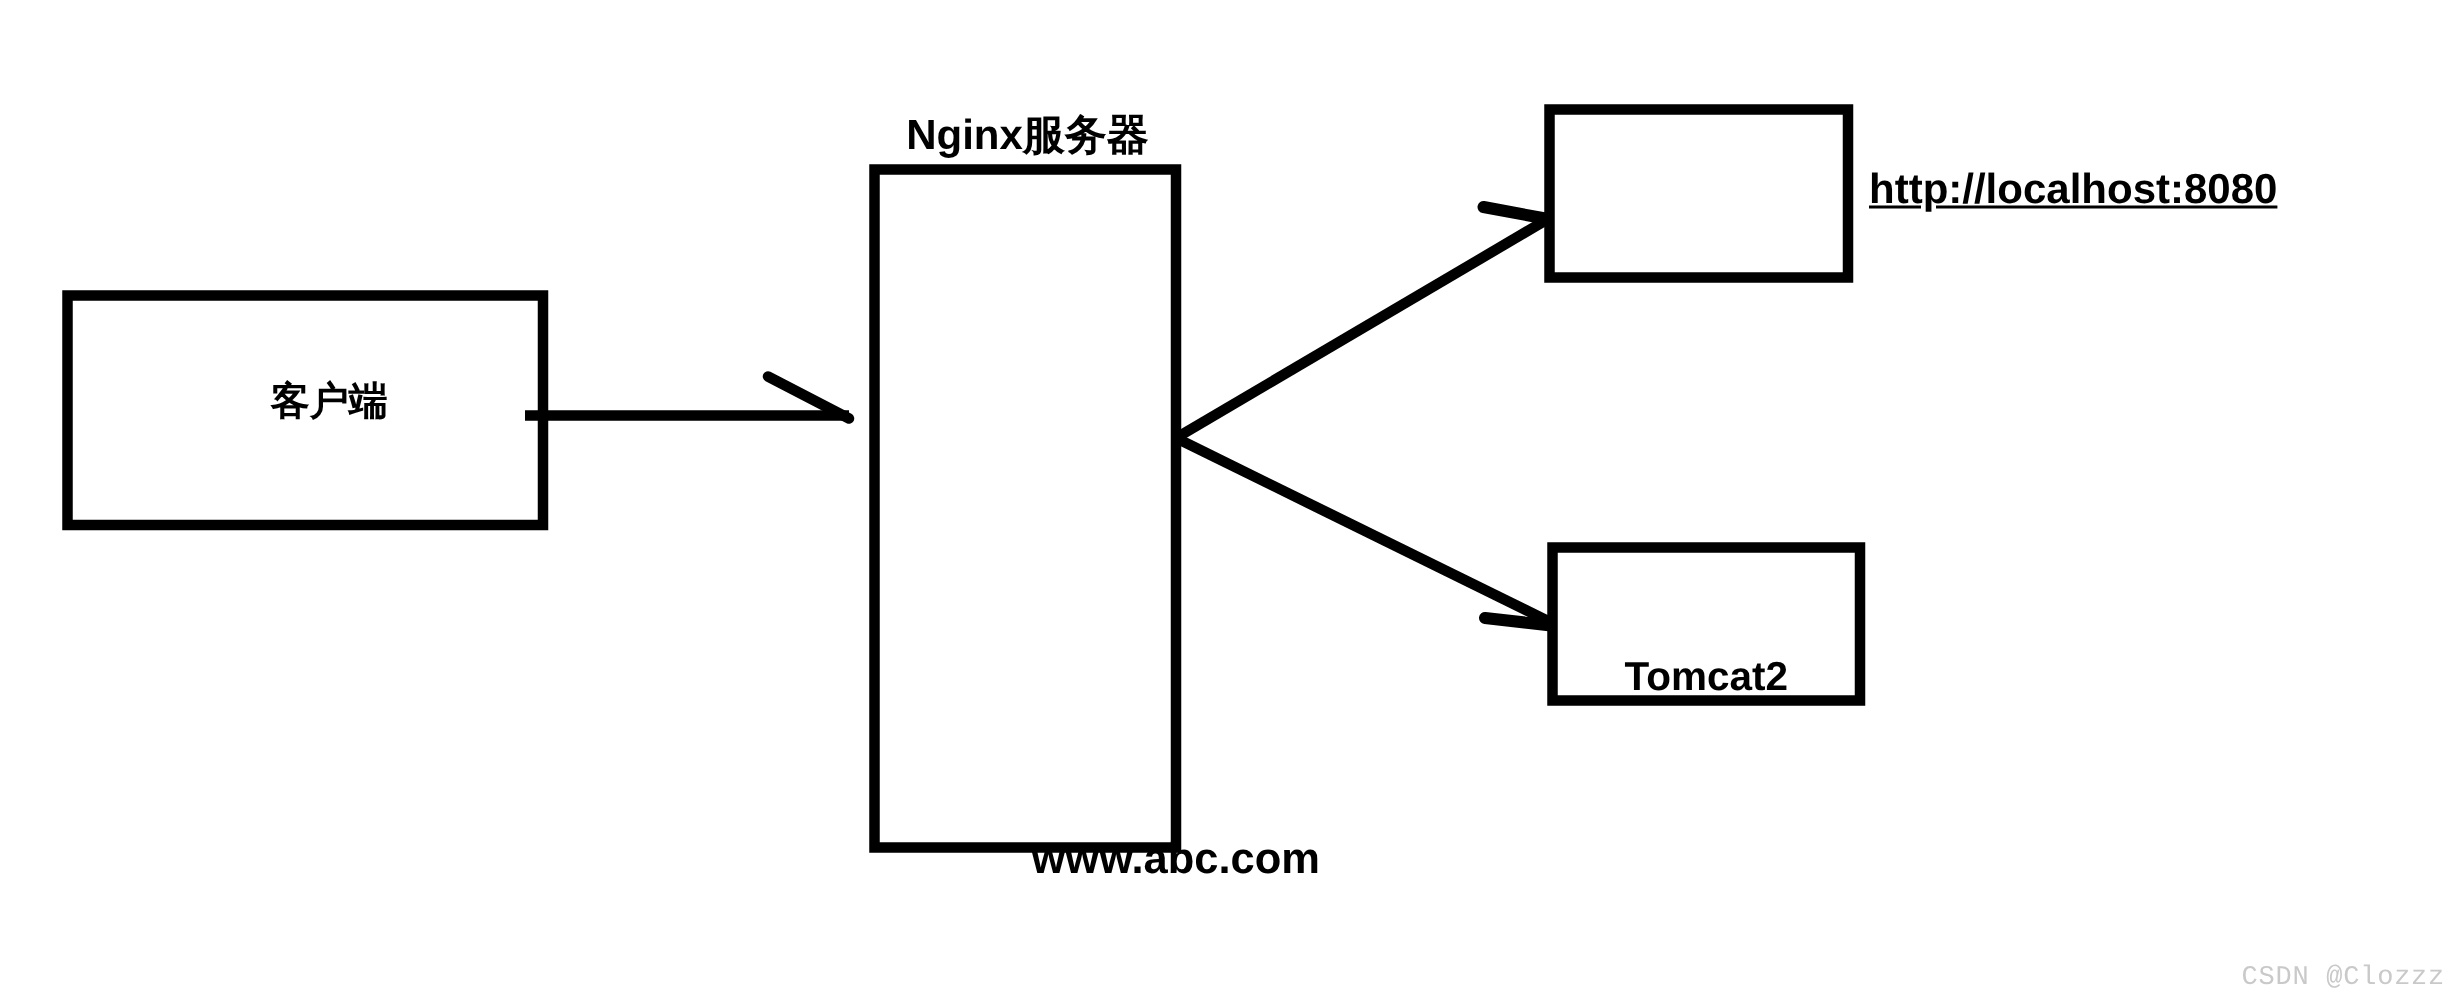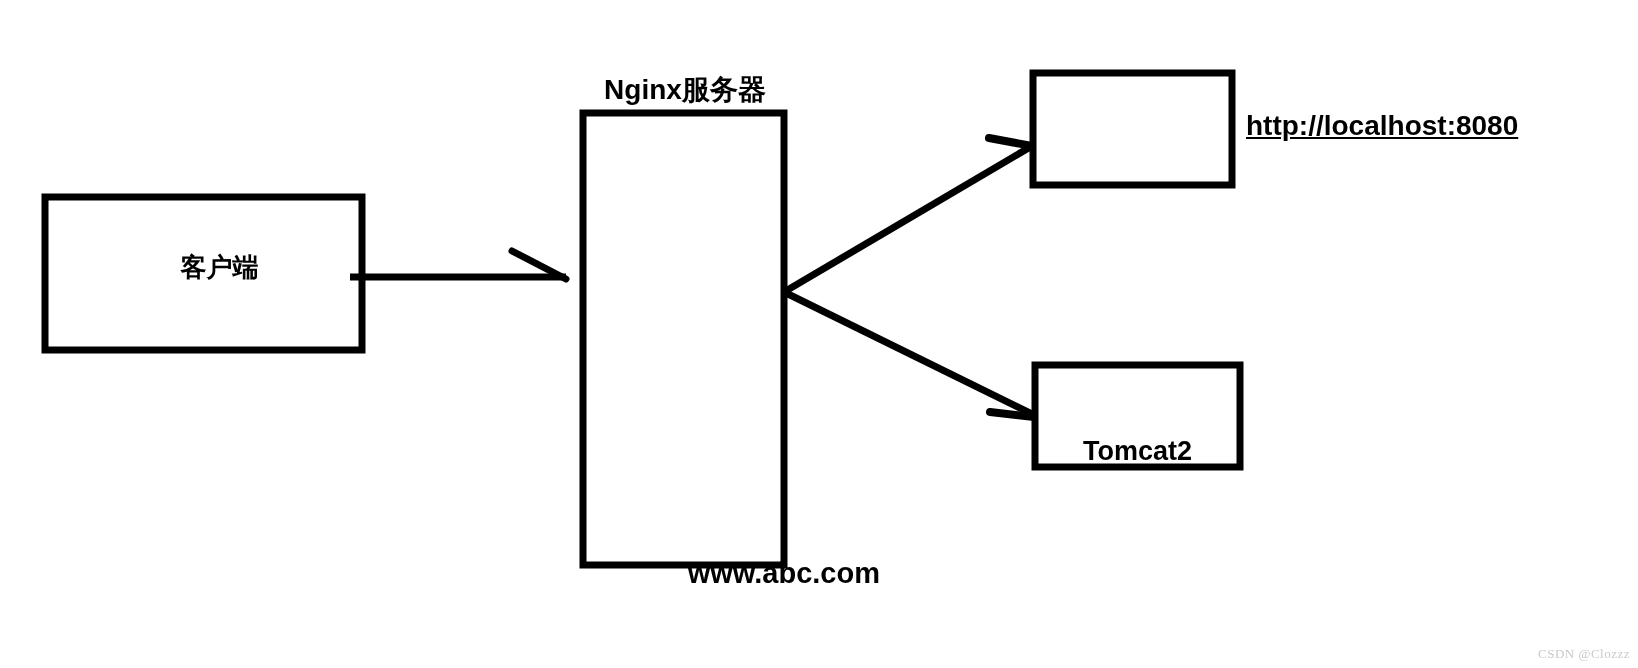--- a/index.html
+++ b/index.html
@@ -87,25 +87,25 @@
     top: 110px;
   }
   #tomcat2-url {
     left: 1246px;
     top: 397px;
   }
   #watermark {
     position: absolute;
     right: 8px;
     bottom: 6px;
-    font-size: 13px;
+    font-size: 18px;
     color: #c9c9c9;
     letter-spacing: 0.5px;
     white-space: nowrap;
-    font-family: Liberation Serif, serif;
+    font-family: Liberation Mono, monospace;
   }
 </style>
 </head>
 <body>
 
 <div id="canvas">
 
   <svg id="diagram-svg" viewBox="0 0 1638 668" xmlns="http://www.w3.org/2000/svg">
 
     <rect x="45" y="197" width="317" height="153" fill="#ffffff" stroke="#000000" stroke-width="7"></rect>

